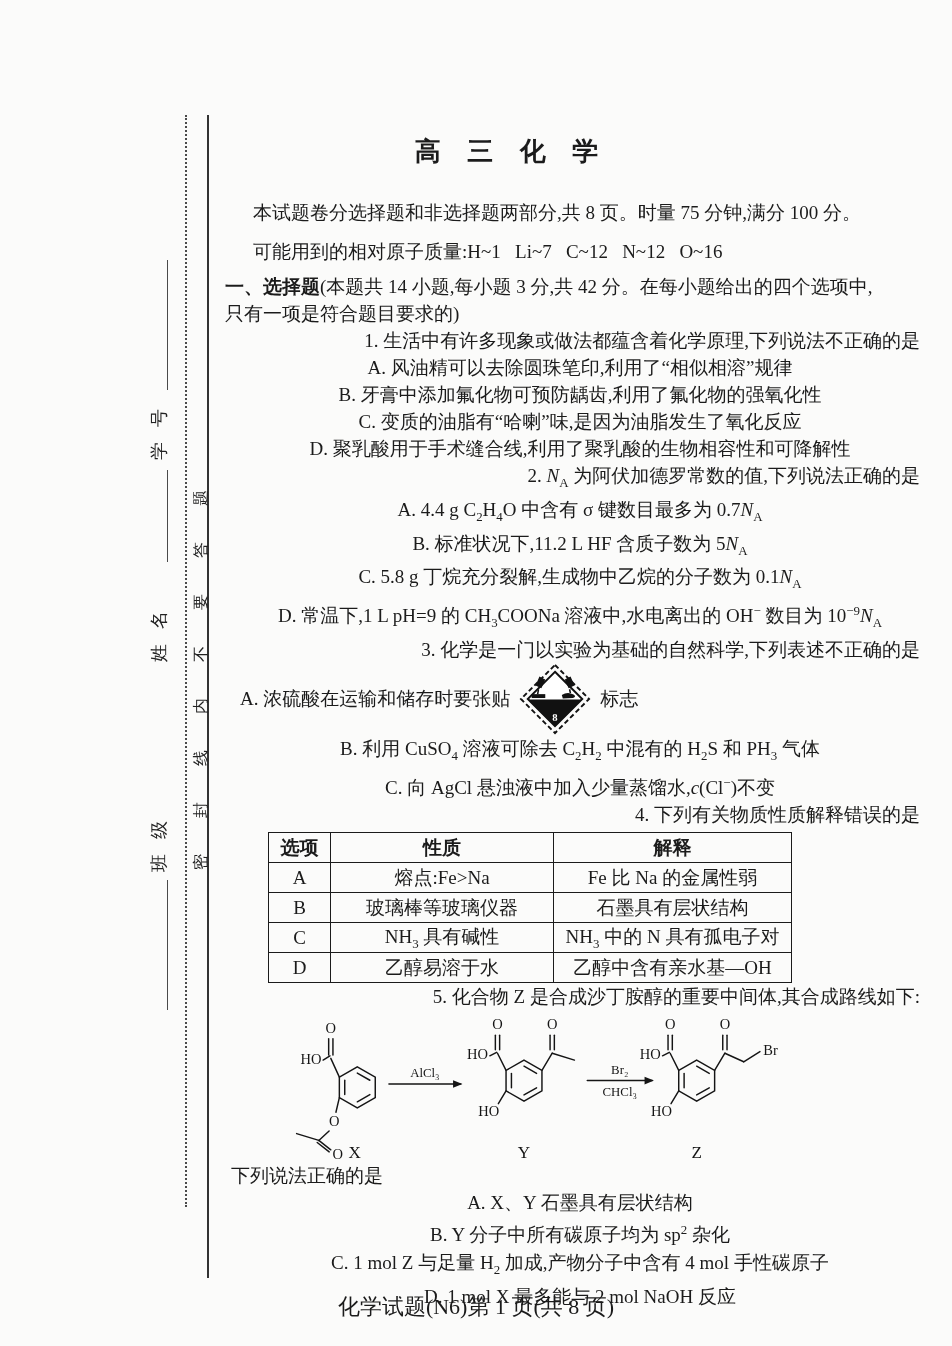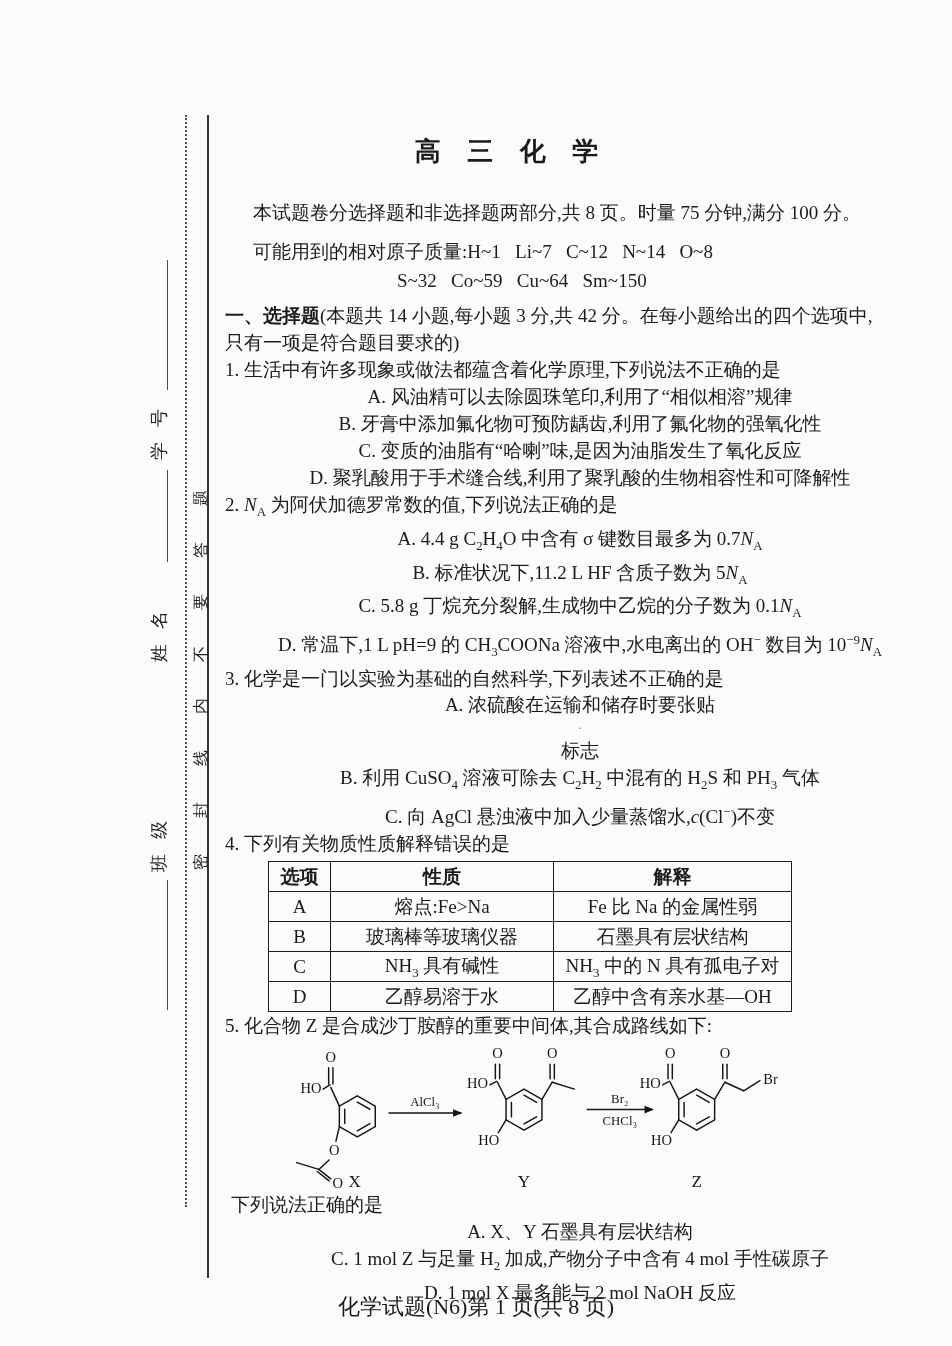--- a/index.html
+++ b/index.html
@@ -44,30 +44,29 @@
   }
   .title{
     margin:14px 0 0 0;text-align:center;transform:translateX(-52px);
     font-size:26px;font-weight:bold;letter-spacing:10px;line-height:46px;
   }
   .p{font-size:19px;line-height:27px;margin:0;white-space:pre-wrap;}
   .intro{margin:24px 0 0 46px;}
   .masses1{margin:12px 0 0 46px;}
   .masses2{margin:2px 0 0 190px;}
   .section-head{margin:8px 0 0 18px;}
-  .stem{margin-left:18px;}
+  .stem{margin-left:33px;text-align:right;}
   .opt{margin-left:33px;text-align:center;}
   .lead{margin-left:24px;}
   sub{font-size:68%;}
   sup{font-size:68%;}
   
   .optA-row{
     display:flex;align-items:center;margin-left:33px;height:72px;gap:9px;
     font-size:19px;
-    flex-direction:column;
   }
   
   .q4-table{
     border-collapse:collapse;margin:4px 12px 0 61px;
     font-size:19px;text-align:center;
   }
   .q4-table th,.q4-table td{
     border:1.6px solid #1b1b1b;padding:0 6px;height:29px;
   }
   .q4-table th{font-weight:bold;}
@@ -100,22 +99,21 @@
   <span class="vlabel" style="top:872px;">班级</span>
   <div class="vblank" style="top:880px;height:130px;"></div>
 
   <span class="seal-phrase">密封线内不要答题</span>
 
   <div class="content">
 
     <div class="title">高 三 化 学</div>
 
     <p class="p intro">本试题卷分选择题和非选择题两部分,共 8 页。时量 75 分钟,满分 100 分。</p>
-    <p class="p masses1">可能用到的相对原子质量:H~1   Li~7   C~12   N~14   O~8</p>
-    <p class="p masses2">S~32   Co~59   Cu~64   Sm~150</p>
+    <p class="p masses1">可能用到的相对原子质量:H~1   Li~7   C~12   N~12   O~16</p>
 
     <p class="p section-head"><b>一、选择题</b>(本题共 14 小题,每小题 3 分,共 42 分。在每小题给出的四个选项中,<br>只有一项是符合题目要求的)</p>
 
     <p class="p stem">1. 生活中有许多现象或做法都蕴含着化学原理,下列说法不正确的是</p>
     <p class="p opt">A. 风油精可以去除圆珠笔印,利用了“相似相溶”规律</p>
     <p class="p opt">B. 牙膏中添加氟化物可预防龋齿,利用了氟化物的强氧化性</p>
     <p class="p opt">C. 变质的油脂有“哈喇”味,是因为油脂发生了氧化反应</p>
     <p class="p opt">D. 聚乳酸用于手术缝合线,利用了聚乳酸的生物相容性和可降解性</p>
 
     <p class="p stem">2. <i>N</i><sub>A</sub> 为阿伏加德罗常数的值,下列说法正确的是</p>
@@ -264,18 +262,19 @@
       <text x="545" y="20" text-anchor="middle" font-size="17" fill="#151515">O</text>
       <text x="590" y="50" text-anchor="start" font-size="17" fill="#151515">Br</text>
 
       <text x="112" y="171" text-anchor="middle" font-size="20" fill="#151515">X</text>
       <text x="310" y="171" text-anchor="middle" font-size="20" fill="#151515">Y</text>
       <text x="512" y="171" text-anchor="middle" font-size="20" fill="#151515">Z</text>
     </svg>
 
     <p class="p lead">下列说法正确的是</p>
     <p class="p opt">A. X、Y 石墨具有层状结构</p>
+    <p class="p opt">B. Y 分子中所有碳原子均为 sp<sup>2</sup> 杂化</p>
     <p class="p opt">C. 1 mol Z 与足量 H<sub>2</sub> 加成,产物分子中含有 4 mol 手性碳原子</p>
     <p class="p opt">D. 1 mol X 最多能与 2 mol NaOH 反应</p>
   </div>
 
   <div class="footer">化学试题(N6)第 1 页(共 8 页)</div>
 </div>
 
 </body></html>

